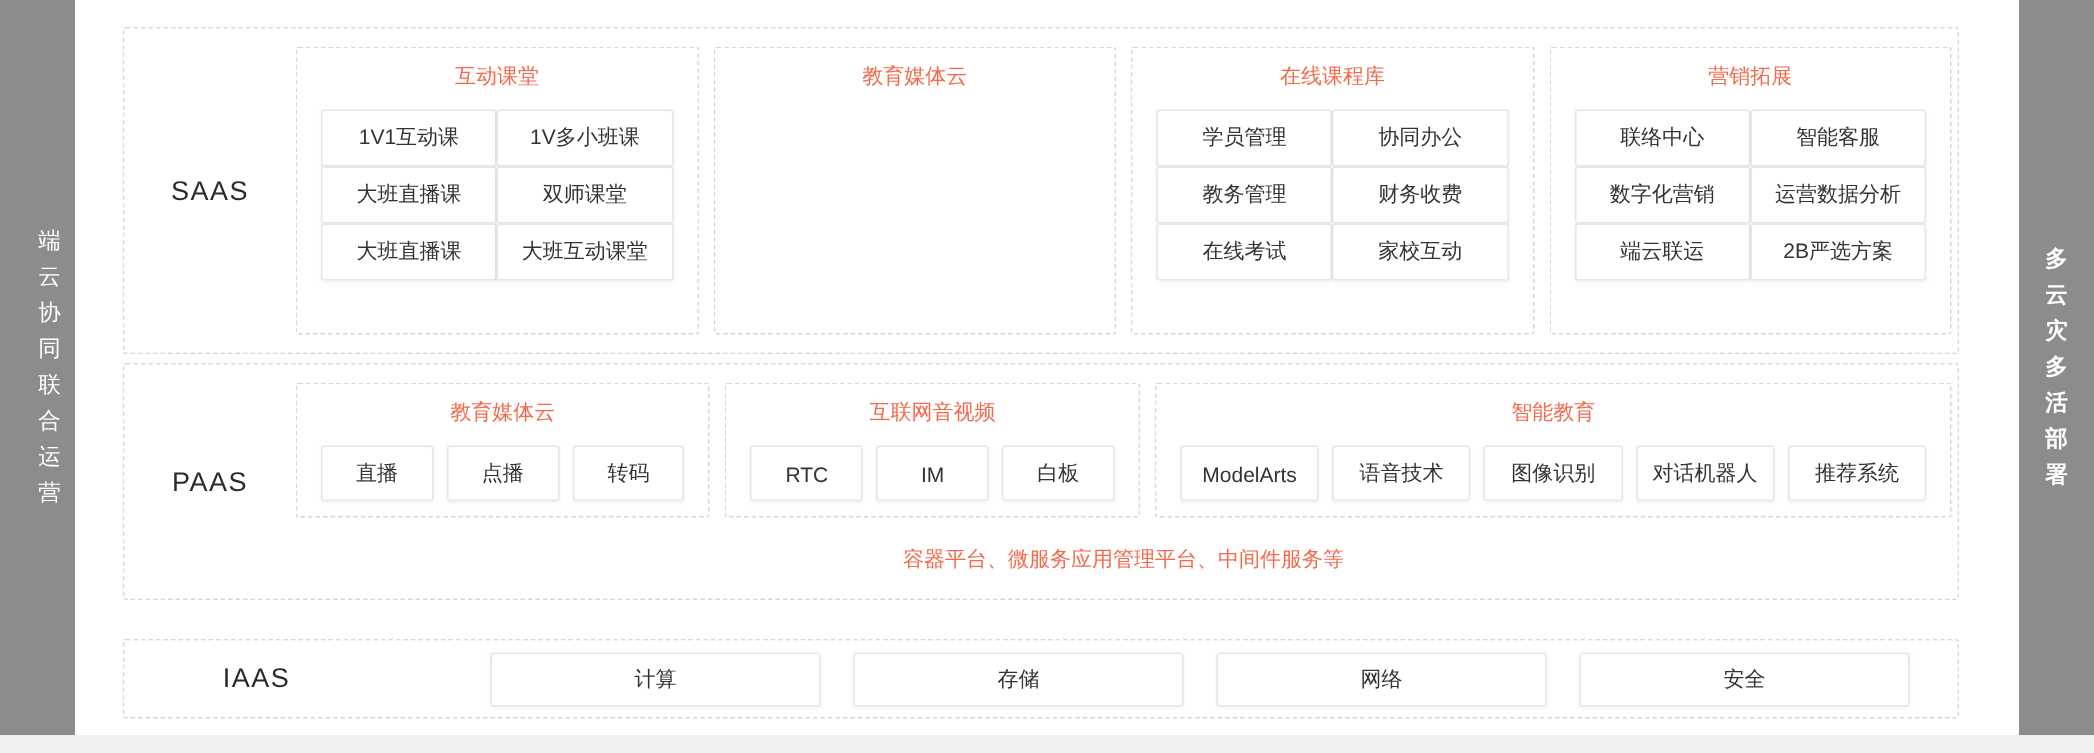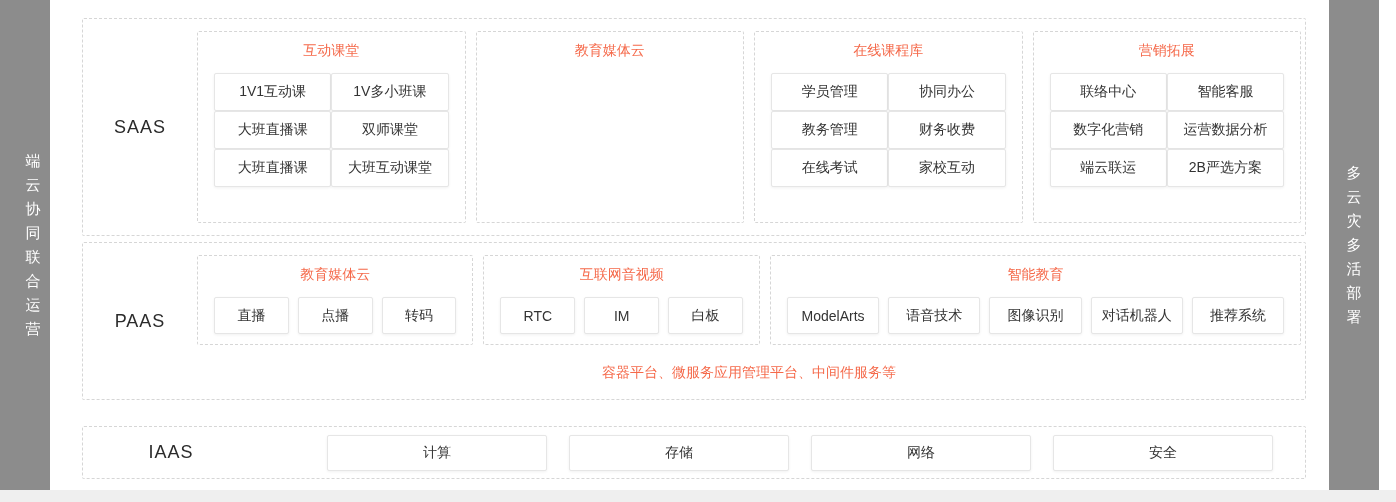--- a/index.html
+++ b/index.html
@@ -10,21 +10,21 @@
     font-family:"Liberation Sans","DejaVu Sans",sans-serif;
     overflow:hidden;
   }
   
   .rail {
     position:absolute; top:0; width:50px; height:490px;
     background:#8c8c8c;
     display:flex; align-items:center; justify-content:center;
   }
   .rail-left { left:0;padding-left:16px; }
-  .rail-right { right:17px; }
+  .rail-right { right:0;font-weight:bold; }
   .rail-text {
     color:#ffffff; font-size:15px; line-height:24px;
     width:16px; word-break:break-all; text-align:center;
   }
   .bottom-strip {
     position:absolute; left:0; bottom:0; width:1396px; height:12px;
     background:#efefef;
   }
   
   .stage { position:absolute; left:50px; top:0; width:1296px; height:490px; background:#fff; }

